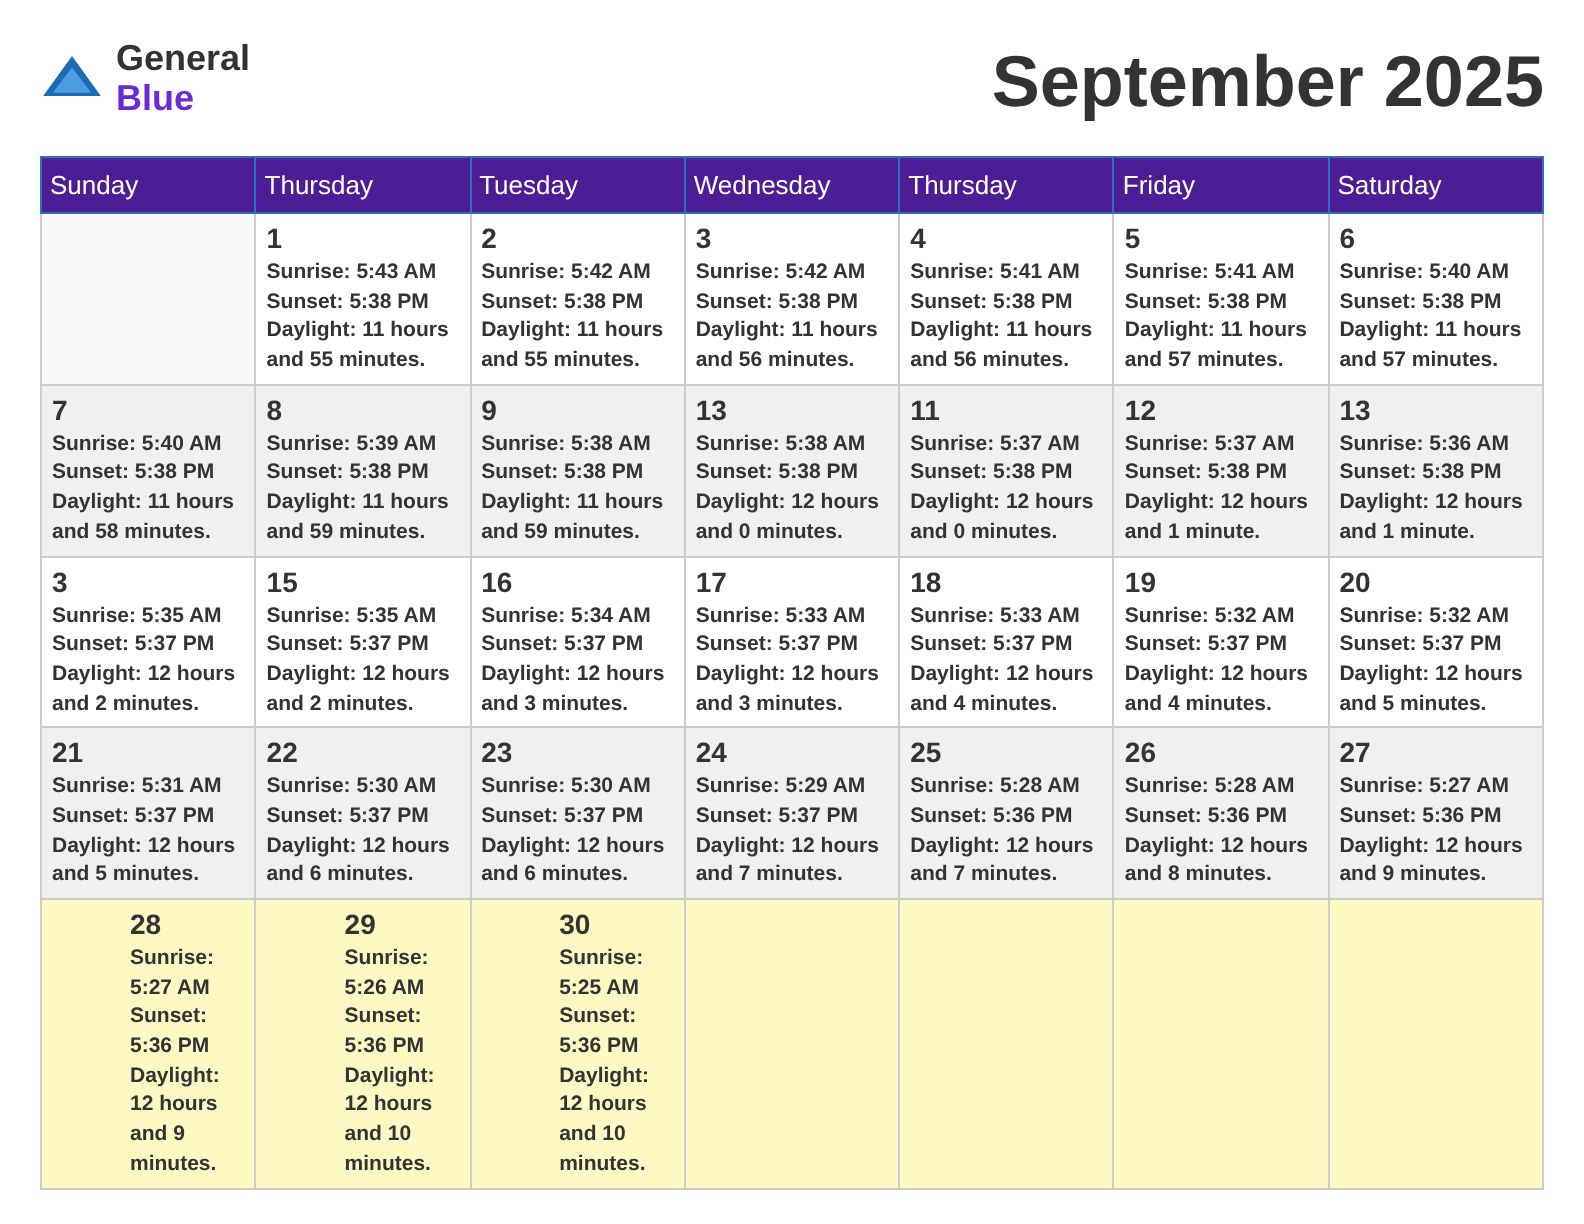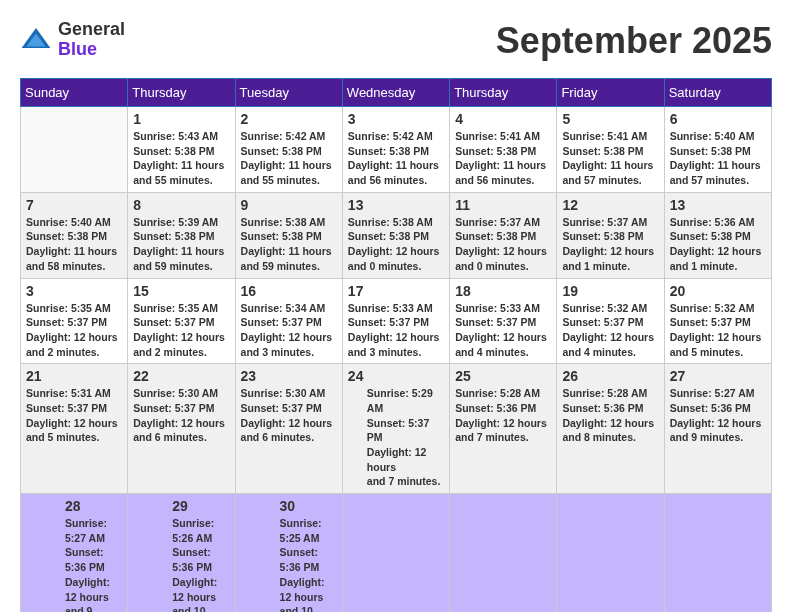--- a/index.html
+++ b/index.html
@@ -85,21 +85,21 @@
       line-height: 1.4;
       font-weight: bold;
     }
     .empty-cell {
       background: #f9f9f9;
     }
     .alt-row td {
       background: #f0f0f0;
     }
     .last-row td {
-      background: #c4b5fd;
+      background: #fef9c3;
       padding-left: 44px;
     }
   </style>
 </head>
 <body>
 
 <div class="header">
   <div class="logo">
     <svg class="logo-icon" viewBox="0 0 40 40">
       <polygon points="20,5 38,30 2,30" fill="#1a6bb5"></polygon>
@@ -292,21 +292,21 @@
         </td>
         <td>
           <div class="day-number">23</div>
           <div class="day-info" style="white-space: pre-line;">Sunrise: 5:30 AM
 Sunset: 5:37 PM
 Daylight: 12 hours
 and 6 minutes.</div>
         </td>
         <td>
           <div class="day-number">24</div>
-          <div class="day-info" style="white-space: pre-line; margin-left: 19px;">Sunrise: 5:29 AM
+          <div class="day-info" style="white-space: pre-line;">Sunrise: 5:29 AM
 Sunset: 5:37 PM
 Daylight: 12 hours
 and 7 minutes.</div>
         </td>
         <td>
           <div class="day-number">25</div>
           <div class="day-info" style="white-space: pre-line;">Sunrise: 5:28 AM
 Sunset: 5:36 PM
 Daylight: 12 hours
 and 7 minutes.</div>

